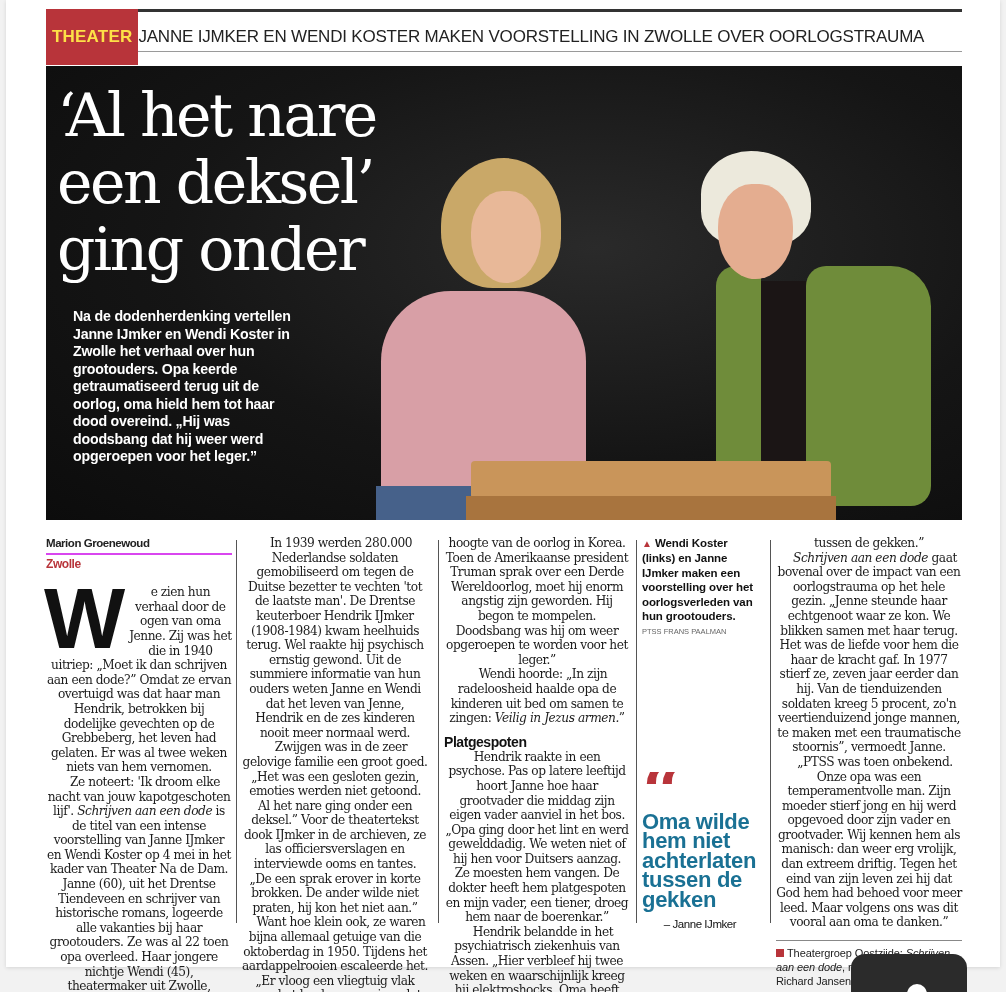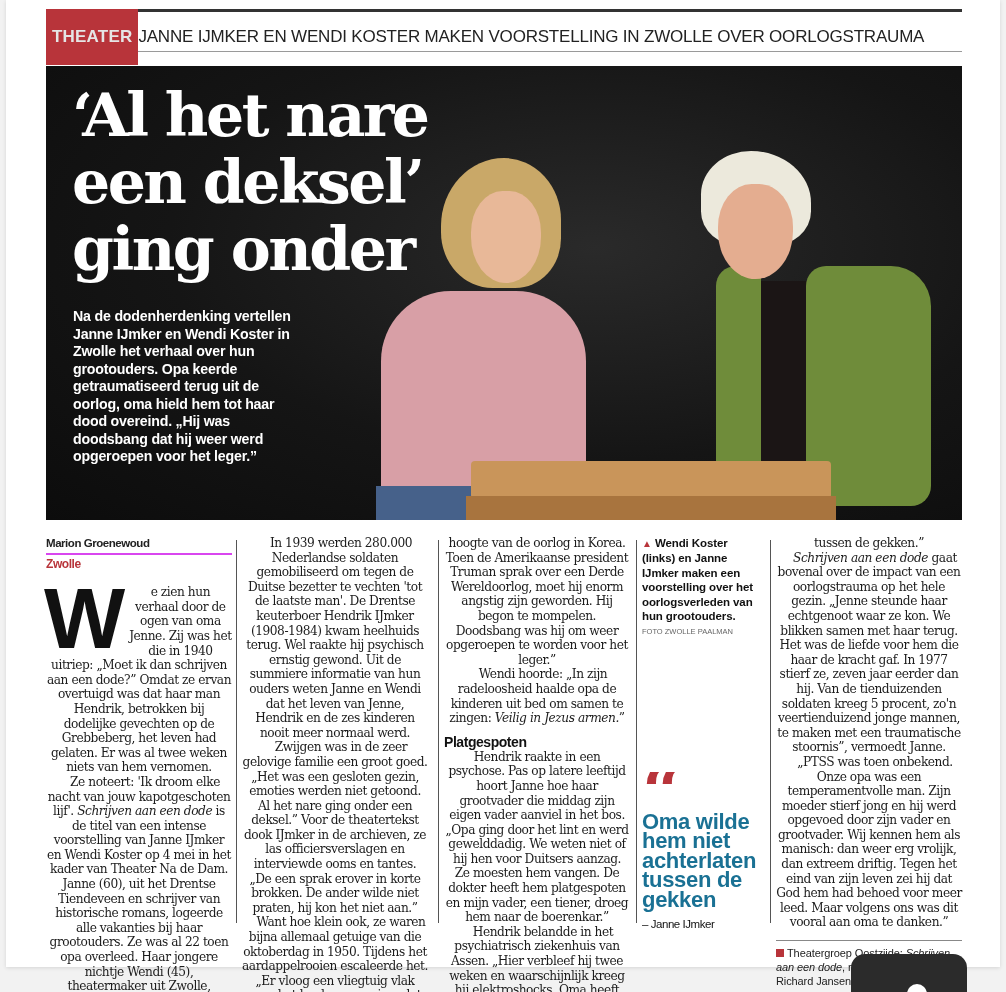--- a/index.html
+++ b/index.html
@@ -16,36 +16,36 @@
   }
   .top-rule {
     position: absolute; left: 40px; top: 9px; width: 916px; height: 3px; background: #333;
   }
   .kicker {
     position: absolute; left: 40px; top: 26px; width: 916px; height: 22px;
     display: flex; align-items: center;
     border-bottom: 1px solid #9a9a9a; padding-bottom: 3px;
   }
   .kicker-tag {
-    background: #b8343a; color: #e5e5e5; font-family: "Liberation Sans", sans-serif;
+    background: #b8343a; color: #fde047; font-family: "Liberation Sans", sans-serif;
     font-weight: bold; font-size: 17px; padding: 18px 6px; letter-spacing: 0.2px;
     line-height: 20px;
   }
   .kicker-text {
     font-family: "Liberation Sans", sans-serif; font-size: 17px;
     color: #222; letter-spacing: -0.2px; line-height: 20px;
   }
   .hero {
     position: absolute; left: 40px; top: 66px; width: 916px; height: 454px;
     background: radial-gradient(ellipse at 60% 40%, #2a2a2a 0%, #151515 55%, #0c0c0c 100%);
     overflow: hidden;
   }
   .headline {
-    position: absolute; left: 26px; top: 16px; width: 360px;
-    font-family: "DejaVu Serif", serif; font-weight: bold; color: #fff;
+    position: absolute; left: 11px; top: 16px; width: 360px;
+    font-family: "DejaVu Serif", serif; font-weight: normal; color: #fff;
     font-size: 60px; line-height: 67px; letter-spacing: -2.5px;
   }
   .intro {
     position: absolute; left: 27px; top: 242px; width: 220px;
     font-family: "Liberation Sans", sans-serif; font-weight: bold; color: #fff;
     font-size: 14.2px; line-height: 17.5px; letter-spacing: -0.2px;
   }
   
   .fig { position: absolute; }
   .woman1-hair { left: 395px; top: 92px; width: 120px; height: 130px; background: #c9a868; border-radius: 55% 50% 40% 45%; }
@@ -79,21 +79,21 @@
   .subhead { font-family: "Liberation Sans", sans-serif; font-weight: bold; font-size: 14px;
              line-height: 16px; margin-top: 8px; color: #111; }
   .caption { font-family: "Liberation Sans", sans-serif; font-weight: bold; font-size: 11.5px;
              line-height: 14.4px; color: #111; letter-spacing: -0.1px; }
   .caption .tri { color: #b8343a; font-size: 10px; }
   .caption .credit { font-weight: normal; font-size: 7.5px; color: #666; letter-spacing: 0; }
   .quote-mark { font-family: "DejaVu Serif", serif; font-weight: bold; color: #b8343a; font-size: 70px;
                 line-height: 40px; height: 34px; margin-top: 0; overflow: hidden; }
   .quote-text { font-family: "Liberation Sans", sans-serif; font-weight: bold; color: #1a7194;
                 font-size: 22px; line-height: 19.5px; letter-spacing: -0.3px; margin-top: 6px; }
-  .quote-author { font-family: "Liberation Sans", sans-serif; font-size: 11.5px; color: #111; margin-top: 8px; }
+  .quote-author { font-family: "Liberation Sans", sans-serif; font-size: 11.5px; color: #111; margin-top: 8px; text-align: center; }
   .infobox { border-top: 1px solid #888; margin-top: 10px; padding-top: 5px;
              font-family: "Liberation Sans", sans-serif; font-size: 11px; line-height: 14.2px; color: #222; letter-spacing: -0.1px; }
   .infobox .sq { display: inline-block; width: 8px; height: 8px; background: #b8343a; margin-right: 3px; }
   .fab {
     position: absolute; left: 851px; top: 954px; width: 116px; height: 60px;
     background: #2b2b2b; border-radius: 14px;
   }
   .fab-dot {
     position: absolute; left: 56px; top: 30px; width: 20px; height: 20px; border-radius: 50%; background: #fff;
   }
@@ -151,21 +151,21 @@
     <div class="subhead">Platgespoten</div>
     <p class="noindent">Hendrik raakte in een psychose. Pas op latere leeftijd hoort Janne hoe haar grootvader die middag zijn eigen vader aanviel in het bos. „Opa ging door het lint en werd gewelddadig. We weten niet of hij hen voor Duitsers aanzag. Ze moesten hem vangen. De dokter heeft hem platgespoten en mijn vader, een tiener, droeg hem naar de boerenkar.”</p>
     <p>Hendrik belandde in het psychiatrisch ziekenhuis van Assen. „Hier verbleef hij twee weken en waarschijnlijk kreeg hij elektroshocks. Oma heeft hem vroegtijdig eruit gehaald. Ze wilde hem niet achterlaten</p>
   </div>
   <div class="vrule" style="left:630px"></div>
 
   <div class="col col4">
     <div class="caption">
       <span class="tri">▲</span>
       <span>Wendi Koster (links) en Janne IJmker maken een voorstelling over het oorlogsverleden van hun grootouders.</span>
-      <span class="credit">FOTO ZWOLLE PAALMAN</span>
+      <span class="credit">PTSS FRANS PAALMAN</span>
     </div>
     <div style="height:132px"></div>
     <div class="quote-mark">“</div>
     <div class="quote-text">Oma wilde hem niet achterlaten tussen de gekken</div>
     <div class="quote-author">– Janne IJmker</div>
   </div>
   <div class="vrule" style="left:764px"></div>
 
   <div class="col col5">
     <p class="noindent">tussen de gekken.”</p>

